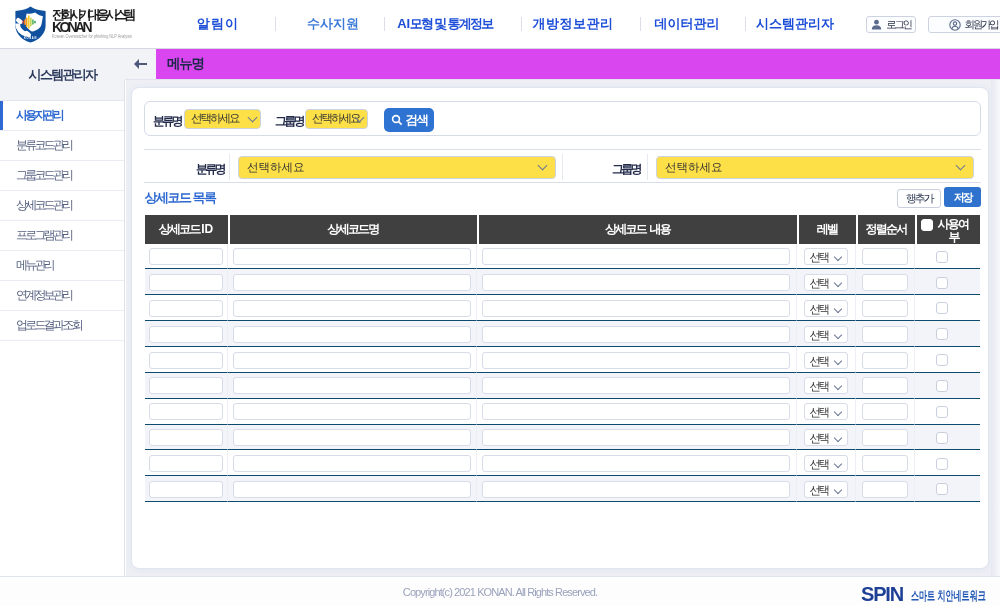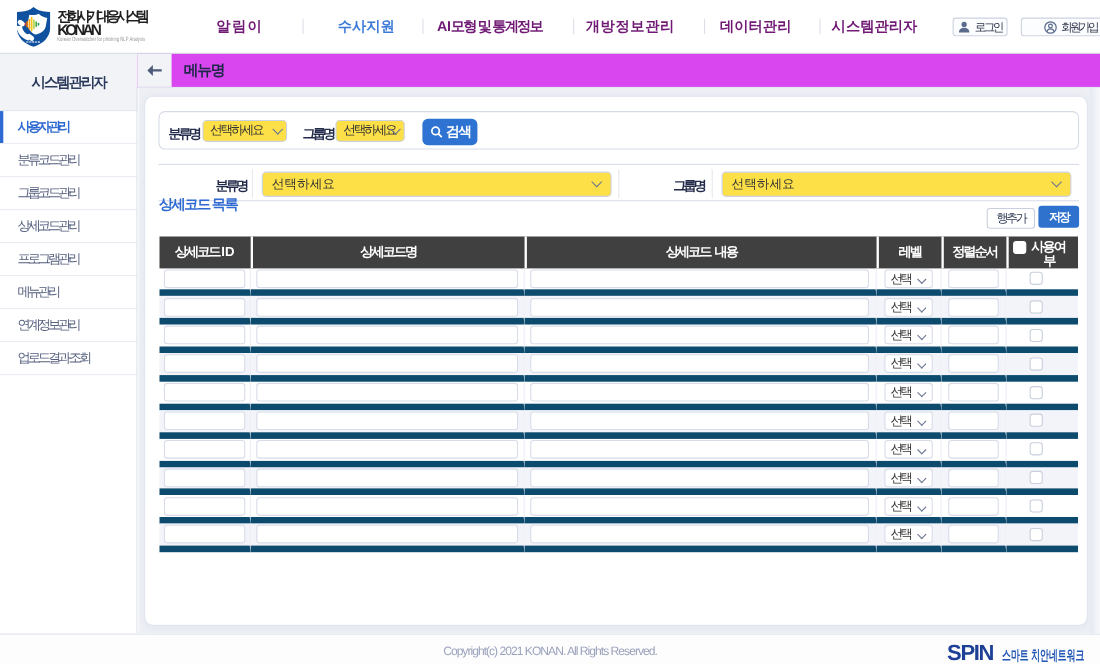--- a/index.html
+++ b/index.html
@@ -6,21 +6,21 @@
 html,body { width:1000px; height:605px; overflow:hidden; }
 body { font-family:"Liberation Sans", sans-serif; background:#fff; position:relative; }
 
 
 .header { position:absolute; left:0; top:0; width:1000px; height:49px; background:#fff; border-bottom:1px solid #d3d8e3; }
 .logo { position:absolute; left:15px; top:5.5px; display:flex; }
 .logo-text { margin-left:6px; }
 .lt1 { font-size:13px; font-weight:bold; color:#1f1f1f; letter-spacing:-4.1px; line-height:12px; margin-top:3.5px; white-space:nowrap;}
 .lt2 { font-size:14px; font-weight:bold; color:#1f1f1f; line-height:11px; margin-top:1px; letter-spacing:-2.7px;}
 .lt3 { font-size:5.5px; color:#9a9a9a; line-height:5px; margin-top:0.5px; white-space:nowrap; transform:scaleX(0.7); transform-origin:left top;}
-.nav-item { position:absolute; top:0; height:48px; line-height:48px; font-size:13px; font-weight:bold; color:#701a75; text-align:center; transform:translateX(-50%); letter-spacing:0; white-space:nowrap;}
+.nav-item { position:absolute; top:0; height:48px; line-height:48px; font-size:13px; font-weight:bold; color:#1d4ed8; text-align:center; transform:translateX(-50%); letter-spacing:0; white-space:nowrap;}
 .nav-item.on { color:#3c7ad8; }
 .nav-sep { position:absolute; top:17px; width:1px; height:14px; background:#dcdfe8; }
 .hbtn { position:absolute; top:16px; height:17px; border:1px solid #ccd2df; border-radius:3px; background:#fcfdfe; font-size:10.5px; color:#2a3147; display:flex; align-items:center; justify-content:center; letter-spacing:-2.3px;}
 
 
 .sidebar { position:absolute; left:0; top:49px; width:125px; height:527px; background:#fff; }
 .sidebar:after { content:""; position:absolute; right:0; top:31px; width:1px; height:496px; background:#dde1ea; }
 .sb-title { height:52px; background:#f2f3f7; border-bottom:1px solid #e3e6ee; display:flex; align-items:center; justify-content:center; font-size:13px; font-weight:bold; color:#2b3a5c; letter-spacing:-1.7px;}
 .sb-item { height:30px; line-height:29px; padding-left:16px; font-size:12px; color:#566180; border-bottom:1px solid #e9ecf3; letter-spacing:-2.8px; position:relative;}
 .sb-item.on { color:#2e6ad1; font-weight:bold; }
@@ -42,29 +42,29 @@
 .sel { border:1px solid #ccd2e0; border-radius:4px; background:#fde047; font-size:11.5px; color:#333; position:relative; display:flex; align-items:center; padding-left:8px; letter-spacing:0;}
 .sel-sm { font-size:11.5px !important; letter-spacing:-2px !important; padding-left:6px !important; }
 .sel-sm:after { right:4px !important; }
 .sel:after { content:""; position:absolute; right:9px; top:50%; margin-top:-4px; width:6px; height:6px; border-right:1.5px solid #6b7693; border-bottom:1.5px solid #6b7693; transform:rotate(45deg); margin-top:-5px;}
 .btn-search { position:absolute; left:239px; top:6.5px; width:50px; height:24px; background:#2e72d2; border-radius:5px; color:#fff; font-size:12.5px; font-weight:bold; display:flex; align-items:center; justify-content:center; letter-spacing:-0.5px;}
 
 
 .frow { position:absolute; left:12px; top:60.5px; width:837px; height:34.5px; border-top:1px solid #d9dde8; border-bottom:1px solid #d9dde8; }
 
 
-.list-title { position:absolute; left:12.5px; top:89px; font-size:13px; font-weight:bold; color:#2e6ad1; letter-spacing:-1.5px;}
+.list-title { position:absolute; left:12.5px; top:101px; font-size:13px; font-weight:bold; color:#2e6ad1; letter-spacing:-1.5px;}
 .btn-add { position:absolute; left:765px; top:100.5px; width:44px; height:19px; border:1px solid #c9cfdd; border-radius:3px; background:#fff; font-size:11px; color:#2a3550; display:flex; align-items:center; justify-content:center; letter-spacing:-2.2px;}
 .btn-save { position:absolute; left:812px; top:99px; width:37px; height:20px; border-radius:3px; background:#2e72cd; font-size:11px; font-weight:bold; color:#fff; display:flex; align-items:center; justify-content:center; letter-spacing:-2.2px;}
 
 
 .tbl { position:absolute; left:12.5px; top:126.5px; width:835px; border-collapse:separate; border-spacing:0; table-layout:fixed; }
 .tbl th { background:#404040; color:#fff; font-size:12px; font-weight:bold; height:29px; text-align:center; letter-spacing:-1.8px; border-left:2px solid #fff; line-height:13px; }
 .tbl th:first-child { border-left:none; }
-.tbl td { height:25.87px; border-bottom:6px solid #0c4a6e; border-right:1px solid #eceef5; text-align:center; vertical-align:middle; padding:0;}
+.tbl td { height:25.87px; border-bottom:1px solid #0c4a6e; border-right:1px solid #eceef5; text-align:center; vertical-align:middle; padding:0;}
 .tbl td:last-child { border-right:none; }
 .tbl tr.alt td { background:#f3f4f9; }
 .inp { display:inline-block; border:1px solid #d8dce9; border-radius:3px; background:#fff; height:17px; vertical-align:middle;}
 .msel { display:inline-block; border:1px solid #d8dce9; border-radius:3px; background:#fff; height:17px; width:44px; position:relative; font-size:11.5px; color:#333; text-align:left; padding-left:5px; line-height:16px; vertical-align:middle; letter-spacing:-2.6px;}
 .msel:after { content:""; position:absolute; right:5.5px; top:5px; width:5px; height:5px; border-right:1.4px solid #6b7693; border-bottom:1.4px solid #6b7693; transform:rotate(45deg); }
 .chk { display:inline-block; width:12px; height:12px; border:1px solid #c9cfdd; border-radius:3px; background:#fff; vertical-align:middle; position:relative; left:-5px;}
 
 
 .footer { position:absolute; left:0; top:576px; width:1000px; height:29px; background:#fdfdfe; border-top:1px solid #e0e4ed; }
 .copy { position:absolute; left:0; top:9px; width:1000px; text-align:center; font-size:11px; color:#9ba3bc; letter-spacing:-0.9px;}

